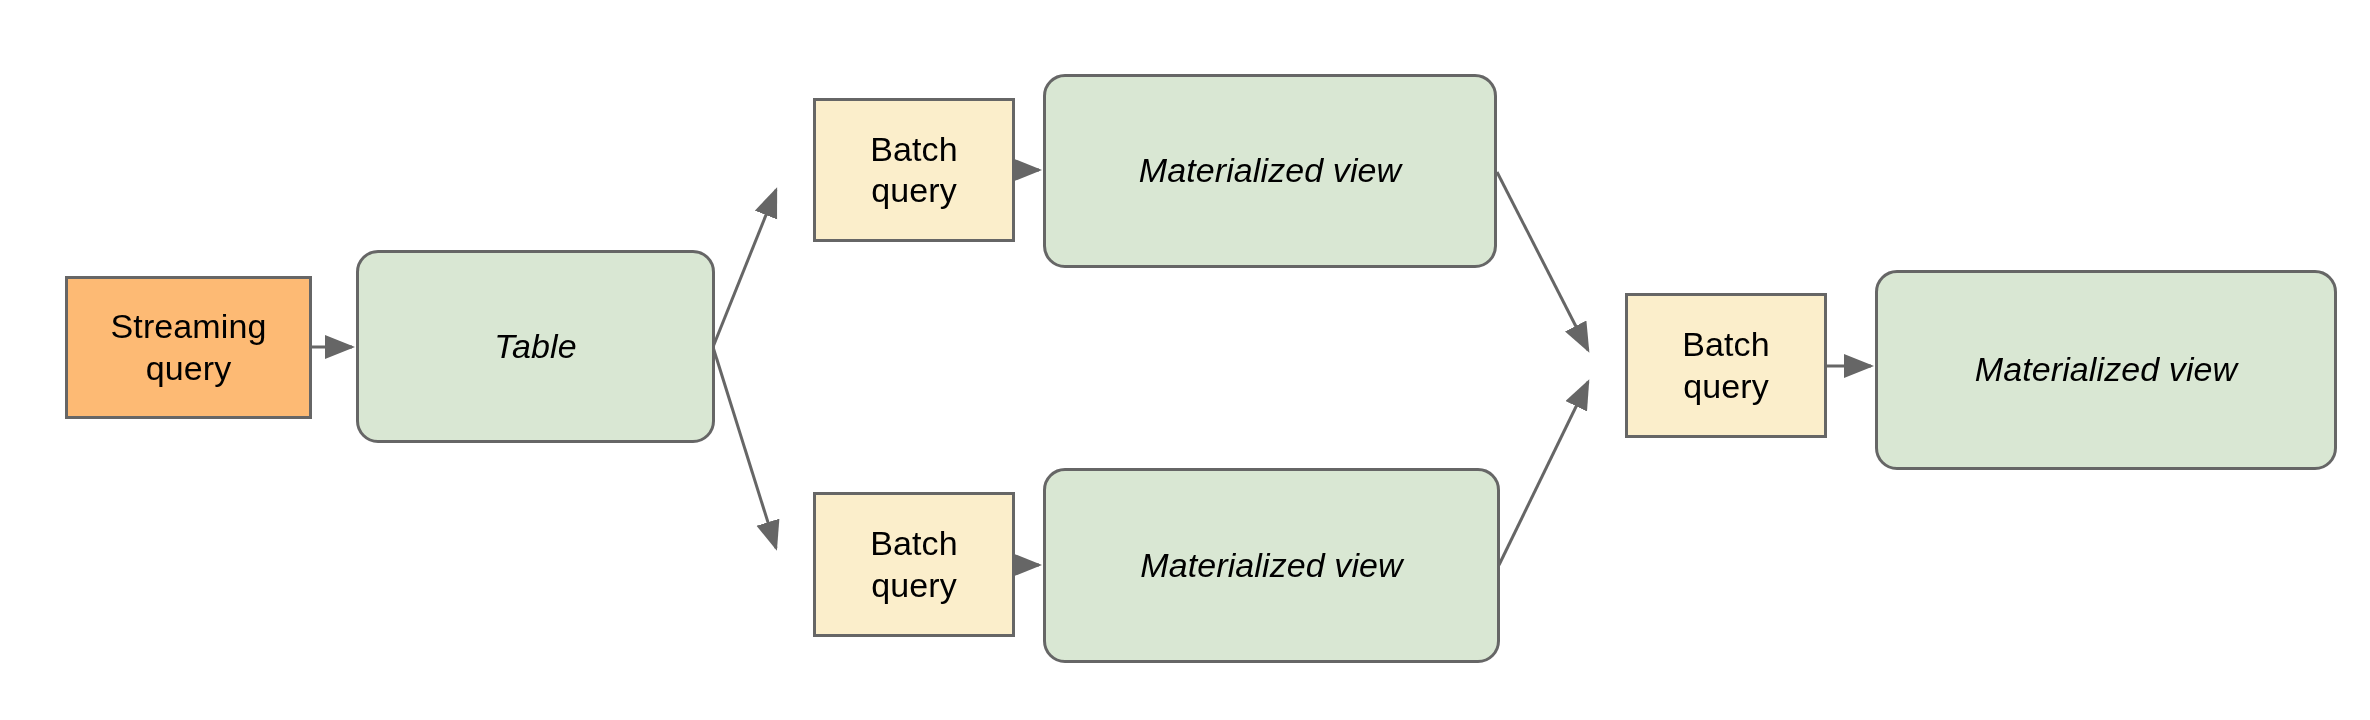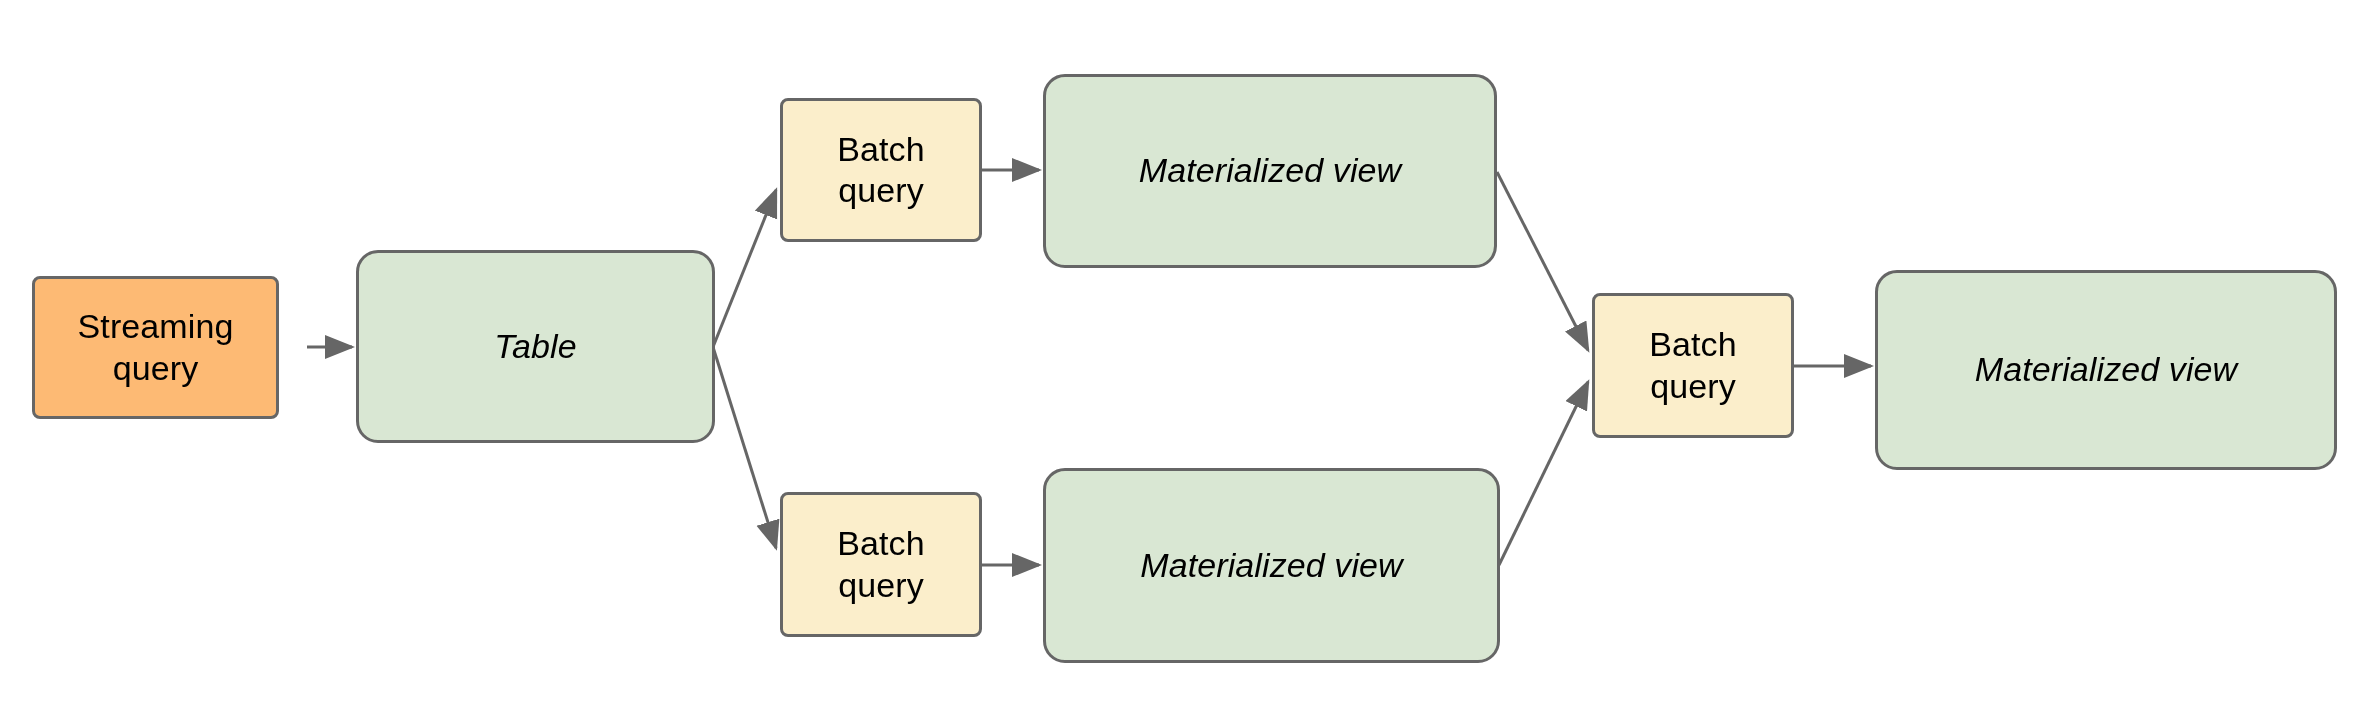--- a/index.html
+++ b/index.html
@@ -36,21 +36,22 @@
     color: #000000;
     font-size: 34px;
     line-height: 1.22;
     letter-spacing: 0.1px;
     white-space: pre-line;
     z-index: 2;
   }
   .node-query {
     background: #fbeecb;
     border: 3px solid #666666;
-    border-radius: 8px;
+    border-radius: 0;
+    margin-left: 33px;
   }
   .node-store {
     background: #d9e7d3;
     border: 3px solid #666666;
     border-radius: 22px;
     font-style: italic;
   }
   .node-label {
     display: block;
     white-space: pre-line;

